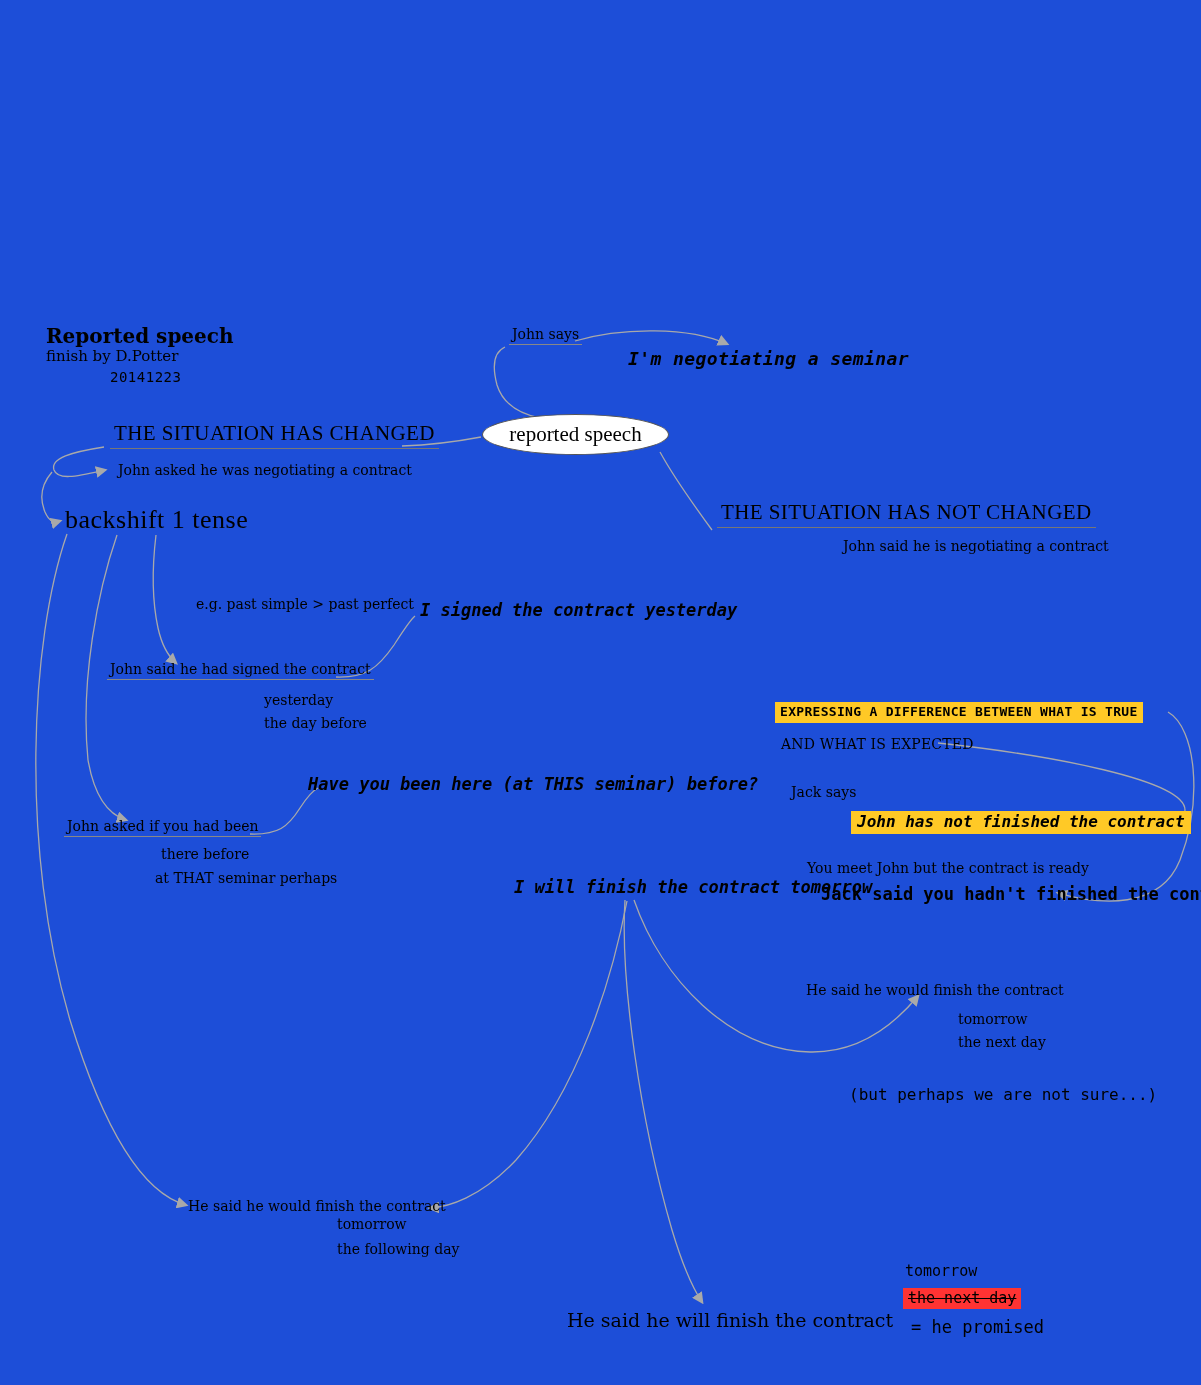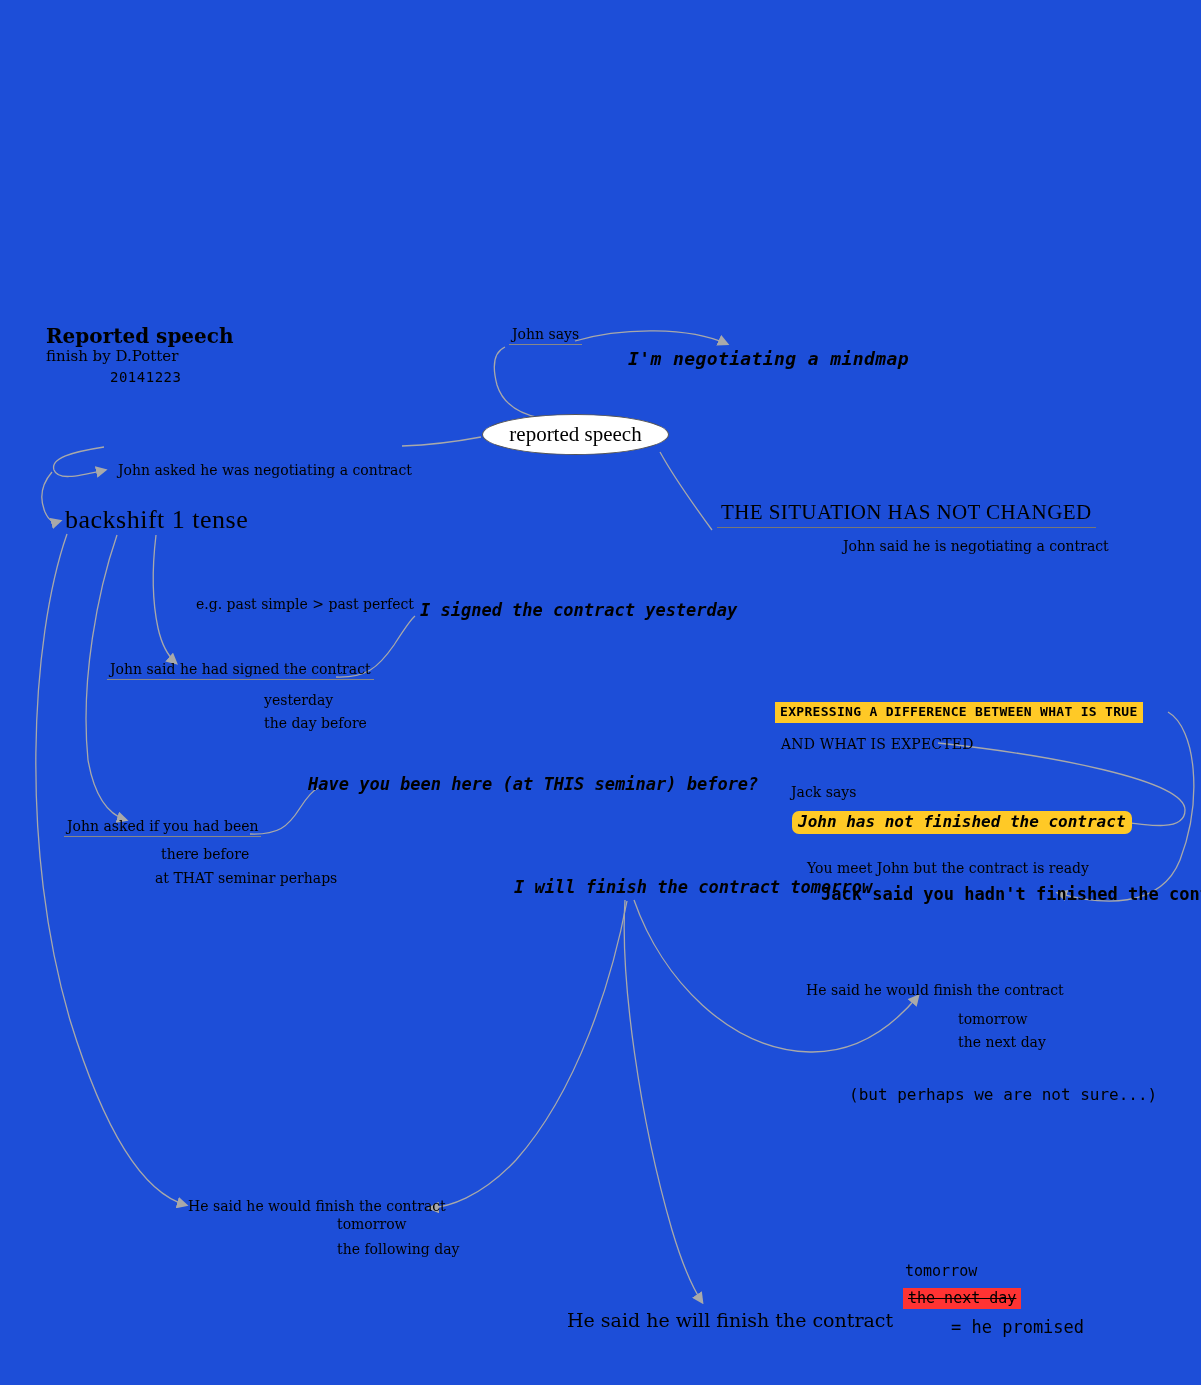--- a/index.html
+++ b/index.html
@@ -189,22 +189,23 @@
   <div class="node title-main" style="left:46px; top:325px;">Reported speech</div>
   <div class="node title-sub" style="left:46px; top:348px;">finish by D.Potter</div>
   <div class="node title-date" style="left:110px; top:369px;">20141223</div>
 
   <div class="ellipse-node" style="left:482px; top:414px; width:185px; height:39px;">
     <span>reported speech</span>
   </div>
 
   <div class="node plain-u" style="left:509px; top:326px;">John says</div>
 
-  <div class="node quote" style="left:628px; top:349px;">I'm negotiating a mindmap</div>
-
+  <div class="node quote" style="left:628px; top:349px;">I'm negotiating a seminar</div>
+
+  <div class="node heading-caps" style="left:110px; top:421px;">THE SITUATION HAS CHANGED</div>
   <div class="node plain" style="left:118px; top:462px;">John asked he was negotiating a contract</div>
 
   <div class="node heading-caps" style="left:717px; top:500px;">THE SITUATION HAS NOT CHANGED</div>
   <div class="node plain" style="left:843px; top:538px;">John said he is negotiating a contract</div>
 
   <div class="node big-branch" style="left:65px; top:505px;">backshift 1 tense</div>
 
   <div class="node plain" style="left:196px; top:596px;">e.g. past simple &gt; past perfect</div>
 
   <div class="node quote-lg" style="left:420px; top:601px;">I signed the contract  yesterday</div>
@@ -213,33 +214,33 @@
   <div class="node plain" style="left:264px; top:715px;">the day before</div>
 
   <div class="node quote-lg" style="left:308px; top:775px;">Have you been here (at THIS seminar) before?</div>
   <div class="node plain-u" style="left:64px; top:818px;">John asked if you had been</div>
   <div class="node plain" style="left:161px; top:846px;">there before</div>
   <div class="node plain" style="left:155px; top:870px;">at THAT seminar perhaps</div>
 
   <div class="node caps-hl" style="left:775px; top:702px;">EXPRESSING A DIFFERENCE BETWEEN WHAT IS TRUE</div>
   <div class="node caps-plain" style="left:781px; top:736px;">AND WHAT IS EXPECTED</div>
   <div class="node plain" style="left:791px; top:784px;">Jack says</div>
-  <div class="node quote-hl" style="left:792px; top:811px;border-radius:7px;">John has not finished the contract</div>
+  <div class="node quote-hl" style="left:851px; top:811px;">John has not finished the contract</div>
   <div class="node plain" style="left:807px; top:860px;">You meet John but the contract is ready</div>
   <div class="node bold-result" style="left:821px; top:885px;">Jack said you hadn't finished the contract</div>
 
   <div class="node quote-lg" style="left:466px; top:878px;margin-left:48px;">I will finish the contract tomorrow</div>
 
   <div class="node plain" style="left:806px; top:982px;">He said he would finish the contract</div>
   <div class="node plain" style="left:958px; top:1011px;">tomorrow</div>
   <div class="node plain" style="left:958px; top:1034px;">the next day</div>
   <div class="node note-paren" style="left:849px; top:1086px;">(but perhaps we are not sure...)</div>
 
   <div class="node plain" style="left:188px; top:1198px;">He said he would finish the contract</div>
   <div class="node plain" style="left:337px; top:1216px;">tomorrow</div>
   <div class="node plain" style="left:337px; top:1241px;">the following day</div>
 
   <div class="node bold-serif" style="left:567px; top:1310px;">He said he will finish the contract</div>
   <div class="node mono-note" style="left:905px; top:1263px;">tomorrow</div>
   <div class="node red-strike" style="left:903px; top:1288px;">the next day</div>
-  <div class="node mono-note" style="left:911px; top:1318px; font-size:17px;margin-left:40px;">= he promised</div>
+  <div class="node mono-note" style="left:911px; top:1318px; font-size:17px;">= he promised</div>
 
 </div>
 
 </body></html>

